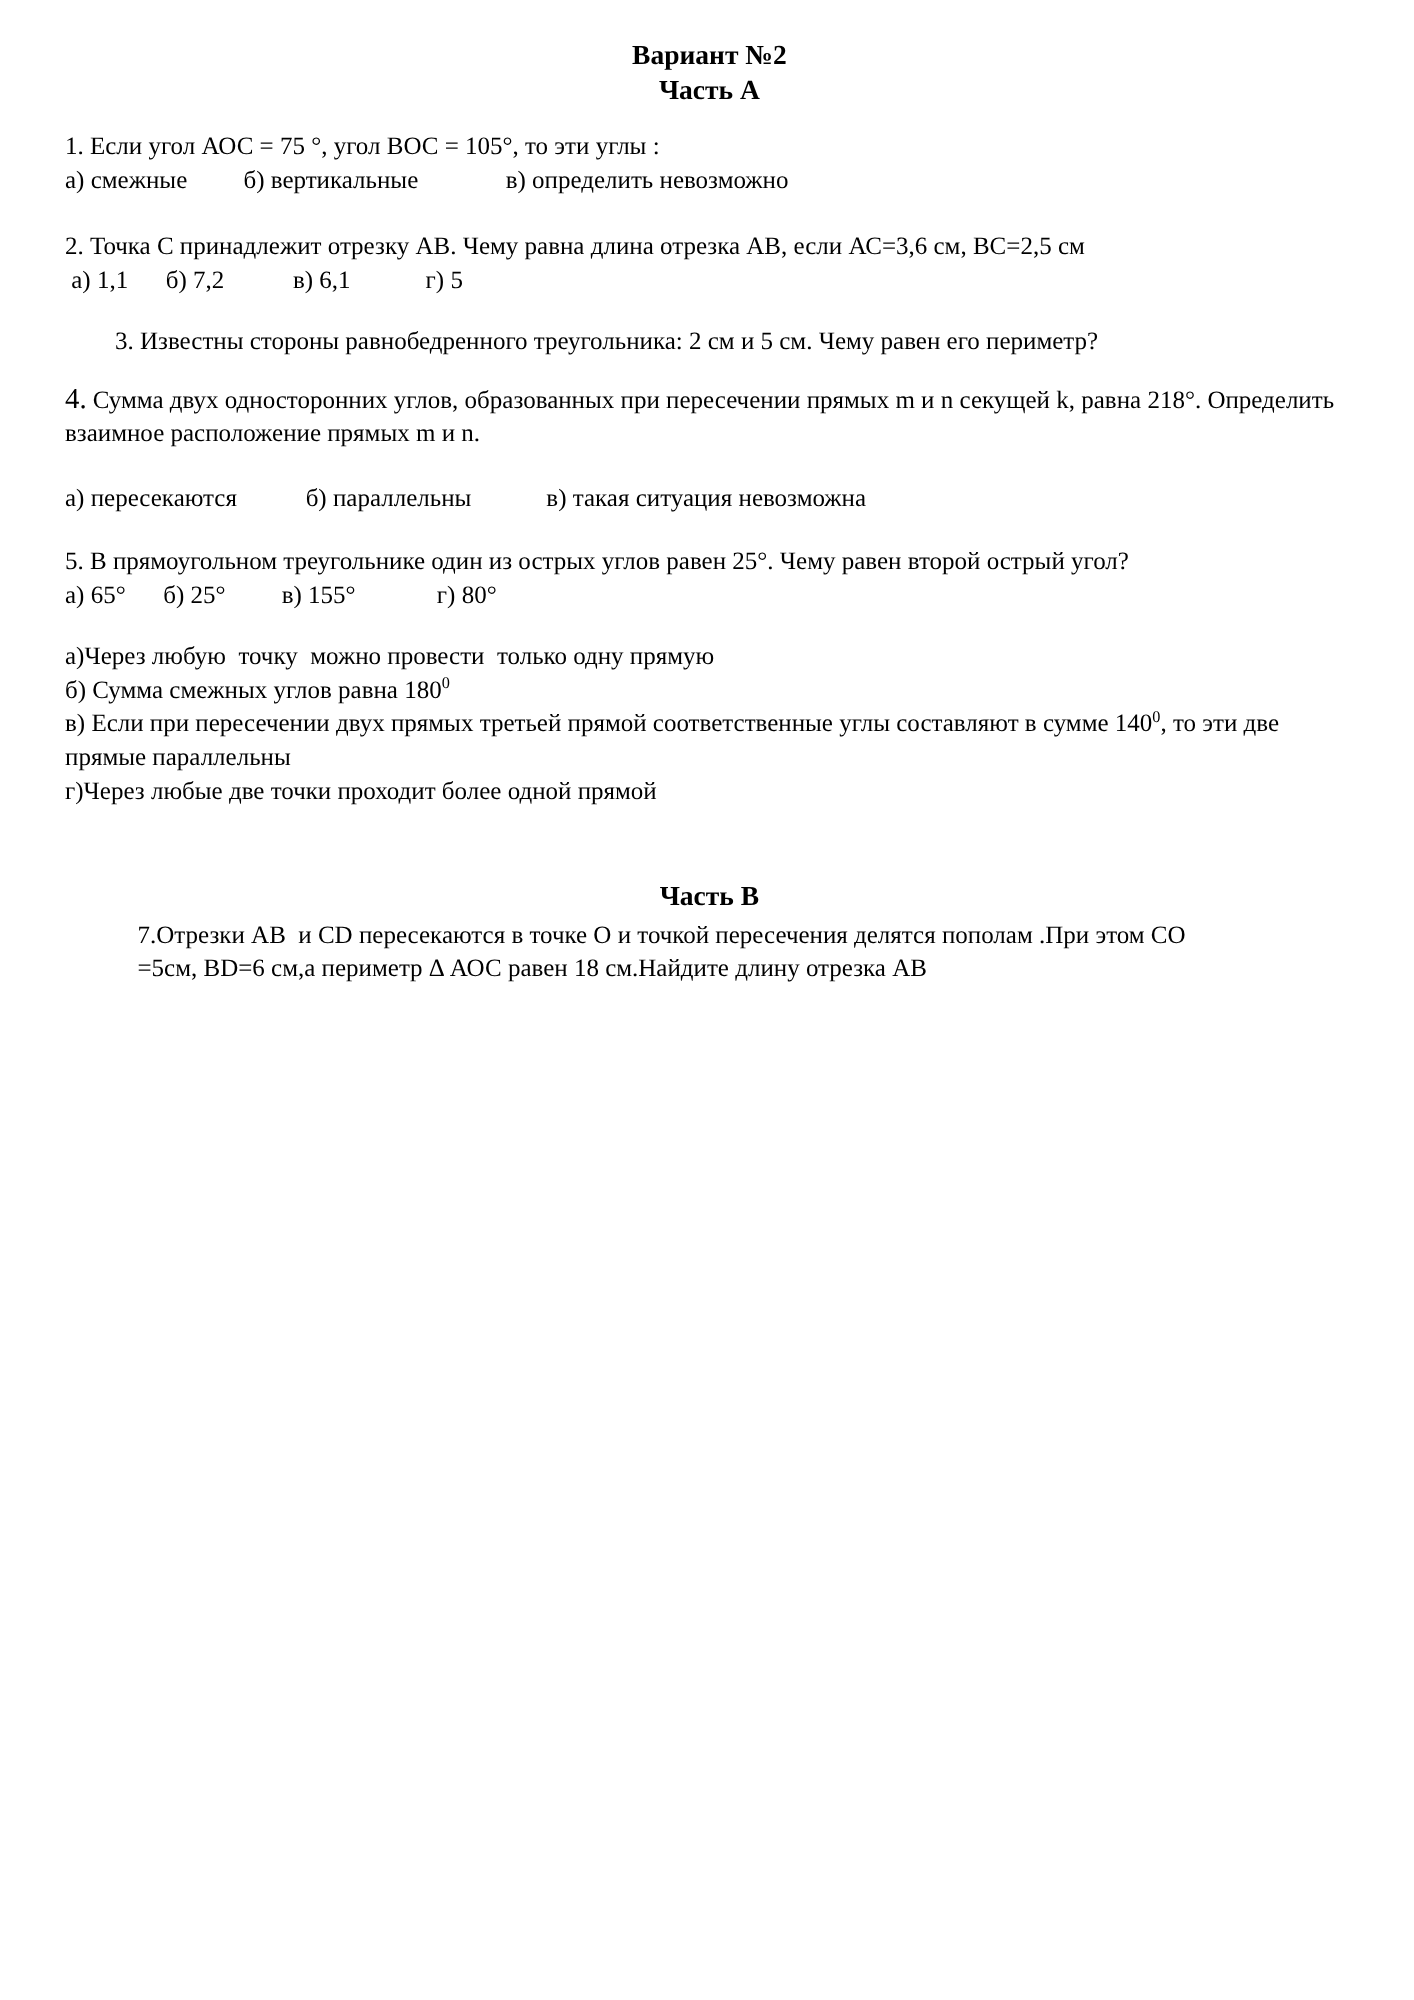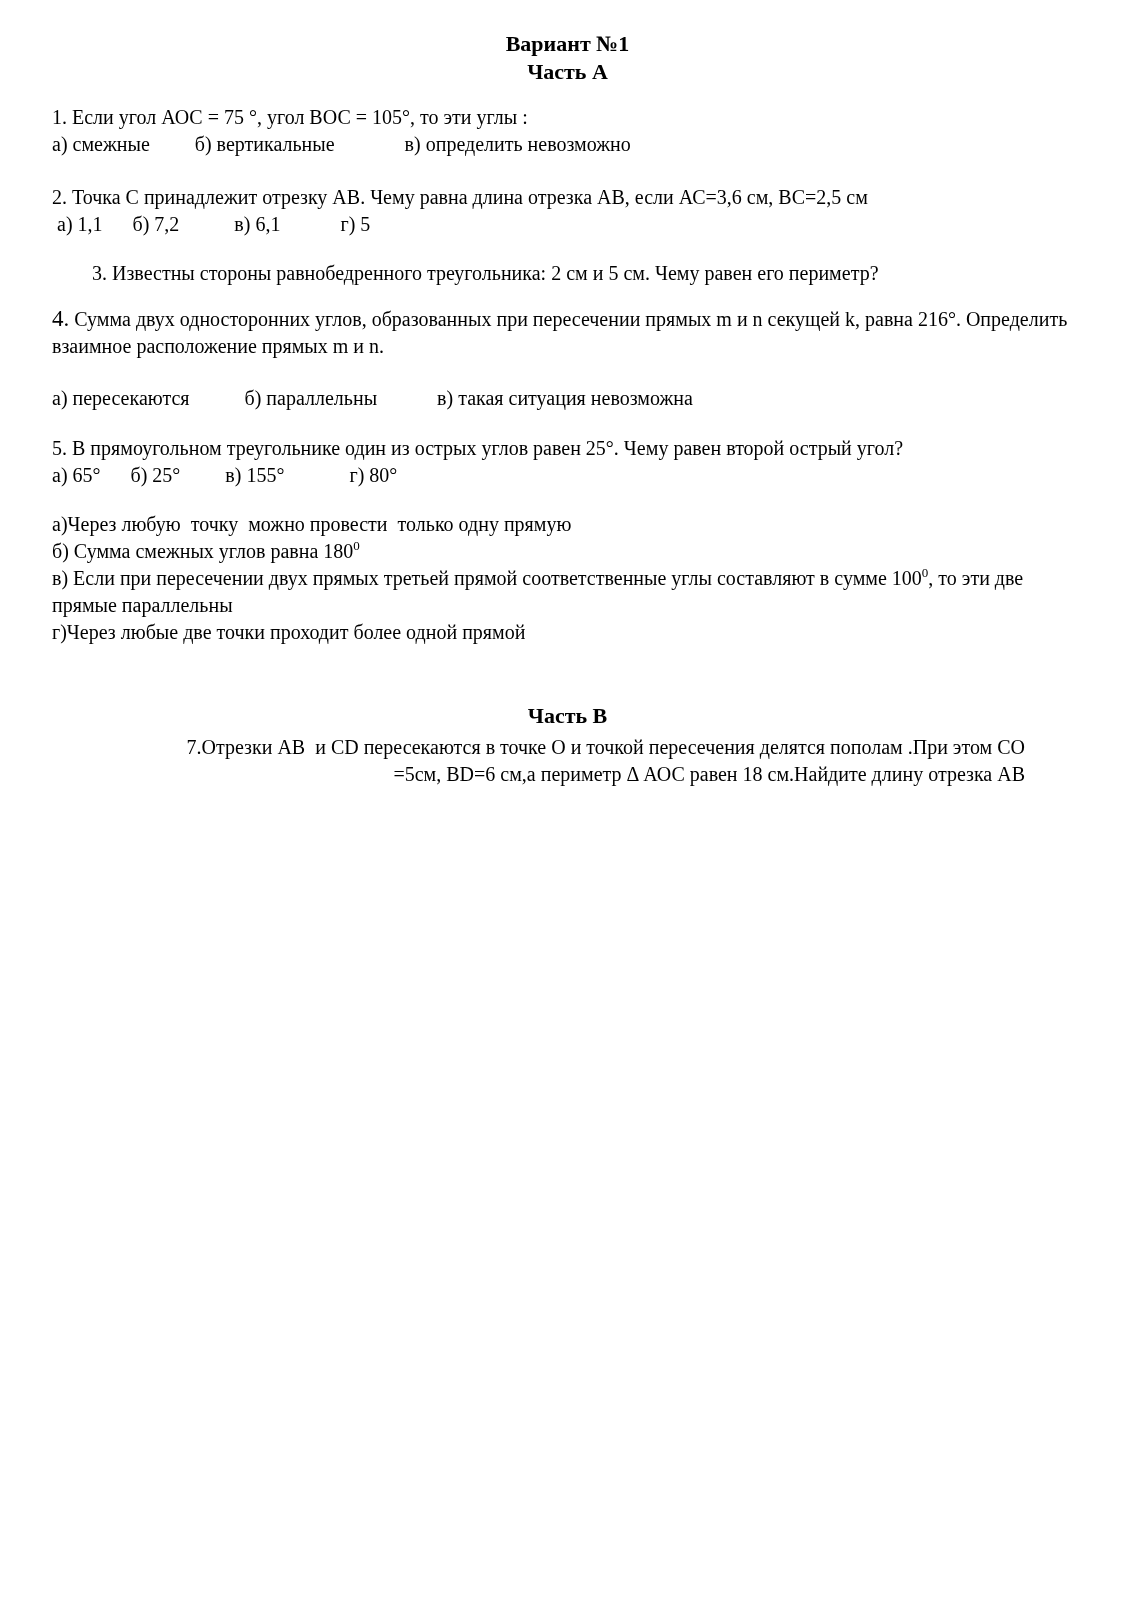--- a/index.html
+++ b/index.html
@@ -39,60 +39,60 @@
   section.q6 { margin-top: 22px; }
   .q4-number { font-size: 23px; }
   sup {
     font-size: 13px;
     line-height: 0;
     vertical-align: super;
   }
   .part-b { margin-top: 56px; }
   section.q7 {
     margin-top: 4px;
-    text-align: right;
+    text-align: left;
     padding: 0 58px;
   }
 </style>
 </head>
 <body>
 
 <div class="page">
 
-  <div class="heading">Вариант №1</div>
+  <div class="heading">Вариант №2</div>
   <div class="heading">Часть А</div>
 
   <section class="q1">
     <p class="qtext">1. Если угол АОС = 75 °, угол ВОС = 105°, то эти углы :</p>
     <p class="opts">а) смежные         б) вертикальные              в) определить невозможно</p>
   </section>
 
   <section class="q2">
     <p class="qtext">2. Точка С принадлежит отрезку АВ. Чему равна длина отрезка АВ, если АС=3,6 см, ВС=2,5 см</p>
     <p class="opts"> а) 1,1      б) 7,2           в) 6,1            г) 5</p>
   </section>
 
   <section class="q3">
     <p class="qtext">3. Известны стороны равнобедренного треугольника: 2 см и 5 см. Чему равен его периметр?</p>
   </section>
 
   <section class="q4">
-    <p class="qtext"><span class="q4-number">4.</span><span> Сумма двух односторонних углов, образованных при пересечении прямых m и n секущей k, равна 216°. Определить взаимное расположение прямых m и n.</span></p>
+    <p class="qtext"><span class="q4-number">4.</span><span> Сумма двух односторонних углов, образованных при пересечении прямых m и n секущей k, равна 218°. Определить взаимное расположение прямых m и n.</span></p>
     <p class="opts">а) пересекаются           б) параллельны            в) такая ситуация невозможна</p>
   </section>
 
   <section class="q5">
     <p class="qtext">5. В прямоугольном треугольнике один из острых углов равен 25°. Чему равен второй острый угол?</p>
     <p class="opts">а) 65°      б) 25°         в) 155°             г) 80°</p>
   </section>
 
   <section class="q6">
     <p class="qtext">а)Через любую  точку  можно провести  только одну прямую</p>
     <p class="qtext"><span>б) Сумма смежных углов равна 180</span><sup>0</sup></p>
-    <p class="qtext"><span>в) Если при пересечении двух прямых третьей прямой соответственные углы составляют в сумме 100</span><sup>0</sup><span>, то эти две прямые параллельны</span></p>
+    <p class="qtext"><span>в) Если при пересечении двух прямых третьей прямой соответственные углы составляют в сумме 140</span><sup>0</sup><span>, то эти две прямые параллельны</span></p>
     <p class="qtext">г)Через любые две точки проходит более одной прямой</p>
   </section>
 
   <div class="heading part-b">Часть В</div>
 
   <section class="q7">
     <p class="qtext">7.Отрезки АВ  и CD пересекаются в точке О и точкой пересечения делятся пополам .При этом СО</p>
     <p class="qtext">=5см, BD=6 см,а периметр Δ АОС равен 18 см.Найдите длину отрезка АВ</p>
   </section>
 

